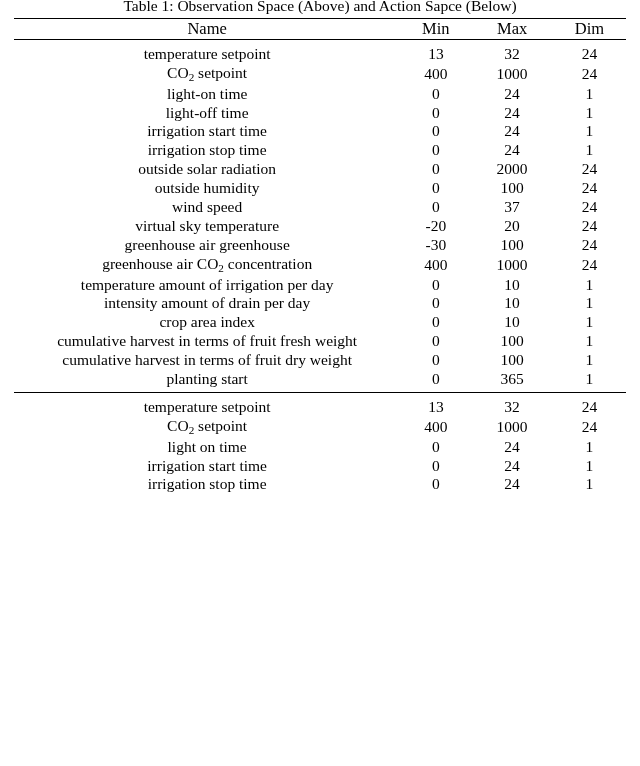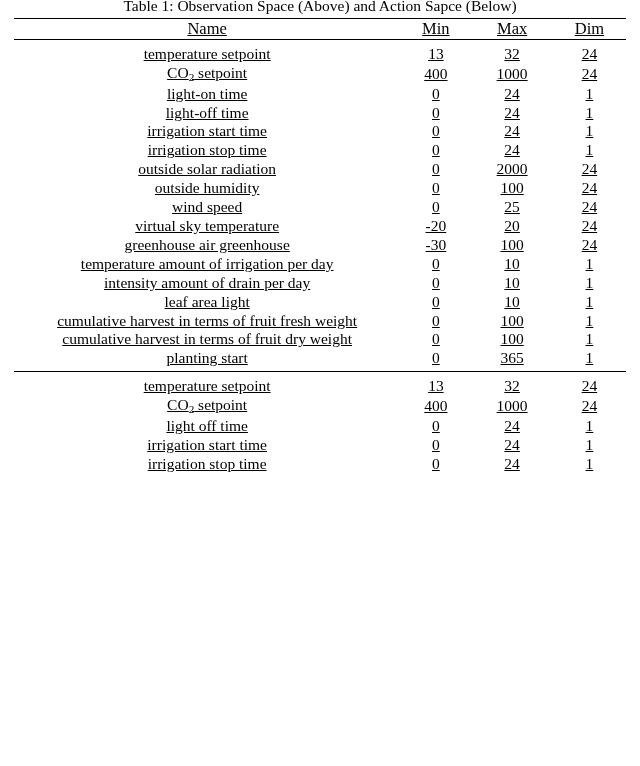--- a/index.html
+++ b/index.html
@@ -28,21 +28,20 @@
     margin-top: -3px;
     white-space: nowrap;
     overflow: hidden;
   }
   table.tbl {
     border-collapse: collapse;
     width: 612px;
     margin: 0 auto;
     margin-top: 4px;
     font-size: 15.5px;
-    text-decoration: underline;
   }
   table.tbl td, table.tbl th {
     padding: 0;
     font-weight: normal;
   }
   .rule-thick td {
     border-top: 1.6px solid #000;
     height: 0;
     line-height: 0;
     font-size: 0;
@@ -153,49 +152,55 @@
         </tr>
         <tr class="row">
           <td>outside humidity</td>
           <td>0</td>
           <td>100</td>
           <td>24</td>
         </tr>
         <tr class="row">
           <td>wind speed</td>
           <td>0</td>
-          <td>25</td>
+          <td>37</td>
           <td>24</td>
         </tr>
         <tr class="row">
           <td>virtual sky temperature</td>
           <td>-20</td>
           <td>20</td>
           <td>24</td>
         </tr>
         <tr class="row">
           <td>greenhouse air greenhouse</td>
           <td>-30</td>
           <td>100</td>
           <td>24</td>
         </tr>
         <tr class="row">
+          <td>greenhouse air CO<sub>2</sub> concentration</td>
+          <td>400</td>
+          <td>1000</td>
+          <td>24</td>
+        </tr>
+        <tr class="row">
           <td>temperature amount of irrigation per day</td>
           <td>0</td>
           <td>10</td>
           <td>1</td>
         </tr>
         <tr class="row">
           <td>intensity amount of drain per day</td>
           <td>0</td>
           <td>10</td>
           <td>1</td>
         </tr>
         <tr class="row">
-          <td>leaf area light</td>
+          <td>crop area index</td>
           <td>0</td>
           <td>10</td>
           <td>1</td>
         </tr>
         <tr class="row">
           <td>cumulative harvest in terms of fruit fresh weight</td>
           <td>0</td>
           <td>100</td>
           <td>1</td>
         </tr>
@@ -227,21 +232,21 @@
           <td>32</td>
           <td>24</td>
         </tr>
         <tr class="row">
           <td>CO<sub>2</sub> setpoint</td>
           <td>400</td>
           <td>1000</td>
           <td>24</td>
         </tr>
         <tr class="row">
-          <td>light off time</td>
+          <td>light on time</td>
           <td>0</td>
           <td>24</td>
           <td>1</td>
         </tr>
         <tr class="row">
           <td>irrigation start time</td>
           <td>0</td>
           <td>24</td>
           <td>1</td>
         </tr>

